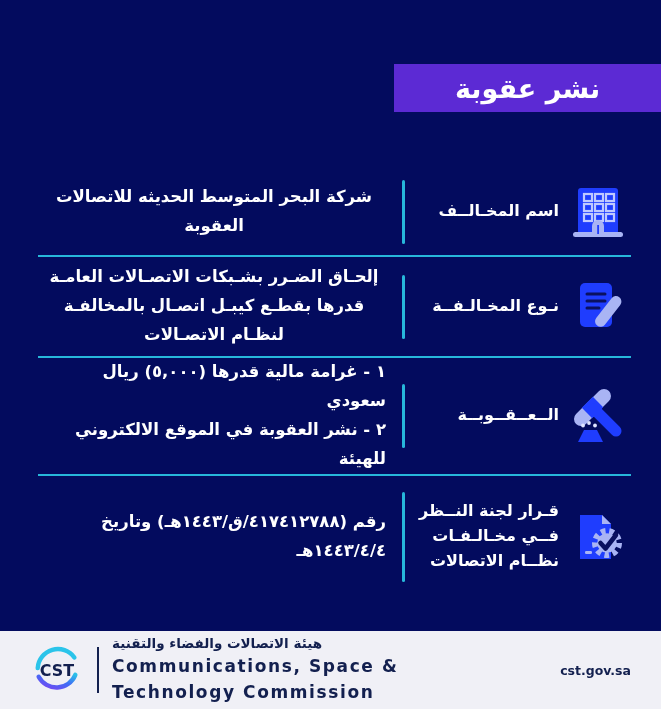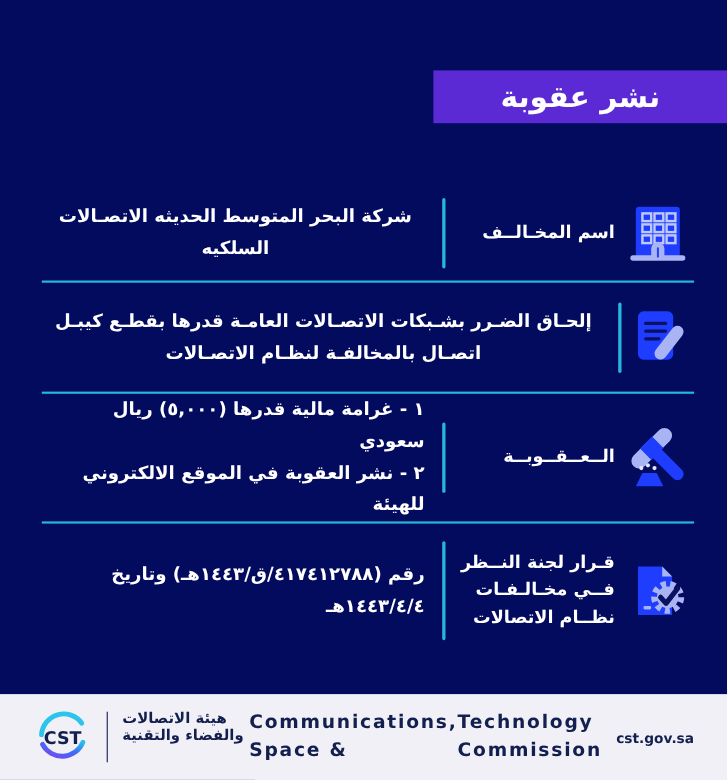--- a/index.html
+++ b/index.html
@@ -63,21 +63,21 @@
   .footer{
     position:absolute;left:0;right:0;bottom:0;height:78px;
     background:var(--footer-bg);
     direction:ltr;
     display:flex;align-items:center;
     padding:0 30px;
   }
   .logo-group{display:flex;align-items:center;}
   .logo-mark{width:54px;height:54px;flex:0 0 54px;}
   .logo-divider{width:2px;height:46px;background:var(--footer-text);margin:0 13px;}
-  .org-text{display:flex;}
+  .org-text{display:flex;flex-direction:column;}
   .org-ar{
     direction:rtl;text-align:left;
     font-size:13.5px;font-weight:bold;color:var(--footer-text);
     margin-bottom:3px;
   }
   .org-en{
     font-size:17px;font-weight:bold;color:var(--footer-text);
     letter-spacing:1.6px;line-height:1.5;
   }
   .site{margin-left:auto;font-size:12.5px;font-weight:bold;color:var(--footer-text);}
@@ -108,37 +108,38 @@
             <rect x="18" y="34" width="8" height="7"></rect>
               <rect x="29" y="34" width="8" height="7"></rect>
               <rect x="40" y="34" width="8" height="7"></rect>
           </g>
           <path d="M26 54 v-8 a6 6 0 0 1 12 0 v8 z" fill="var(--icon-light)"></path>
           <rect x="31.2" y="45" width="1.8" height="9" fill="var(--icon-blue)"></rect>
         </svg>
       </div>
       <div class="label-cell">اسم المخـالــف</div>
       <div class="v-divider"></div>
-      <div class="value-cell val-center">شركة البحر المتوسط الحديثه الاتصـالات السلكيه</div>
+      <div class="value-cell val-center">شركة البحر المتوسط الحديثه للاتصالات العقوبة</div>
     </div>
 
     <div class="row row-2">
       <div class="icon-cell">
         <svg width="64" height="64" viewBox="0 0 64 64" aria-hidden="true">
           <rect x="14" y="8" width="32" height="44" rx="5" fill="var(--icon-blue)"></rect>
           <g stroke="#0A1160" stroke-width="3" stroke-linecap="round">
             <line x1="21" y1="19" x2="39" y2="19"></line>
             <line x1="21" y1="26" x2="39" y2="26"></line>
             <line x1="21" y1="33" x2="33" y2="33"></line>
           </g>
           <g transform="rotate(38 41 38)">
             <rect x="35.5" y="18" width="11" height="36" rx="5.5" fill="var(--icon-light)"></rect>
           </g>
         </svg>
       </div>
+      <div class="label-cell">نـوع المخـالـفــة</div>
       <div class="v-divider"></div>
       <div class="value-cell val-center">إلحـاق الضـرر بشـبكات الاتصـالات العامـة قدرها بقطـع كيبـل اتصـال بالمخالفـة لنظـام الاتصـالات</div>
     </div>
 
     <div class="row row-3">
       <div class="icon-cell">
         <svg width="64" height="64" viewBox="0 0 64 64" aria-hidden="true">
           <line x1="15" y1="35" x2="38" y2="12" stroke="var(--icon-light)" stroke-width="14" stroke-linecap="round"></line>
           <line x1="21" y1="29" x2="32" y2="18" stroke="var(--icon-blue)" stroke-width="14.6"></line>
           <line x1="28" y1="25" x2="50" y2="47" stroke="var(--icon-blue)" stroke-width="11" stroke-linecap="round"></line>

